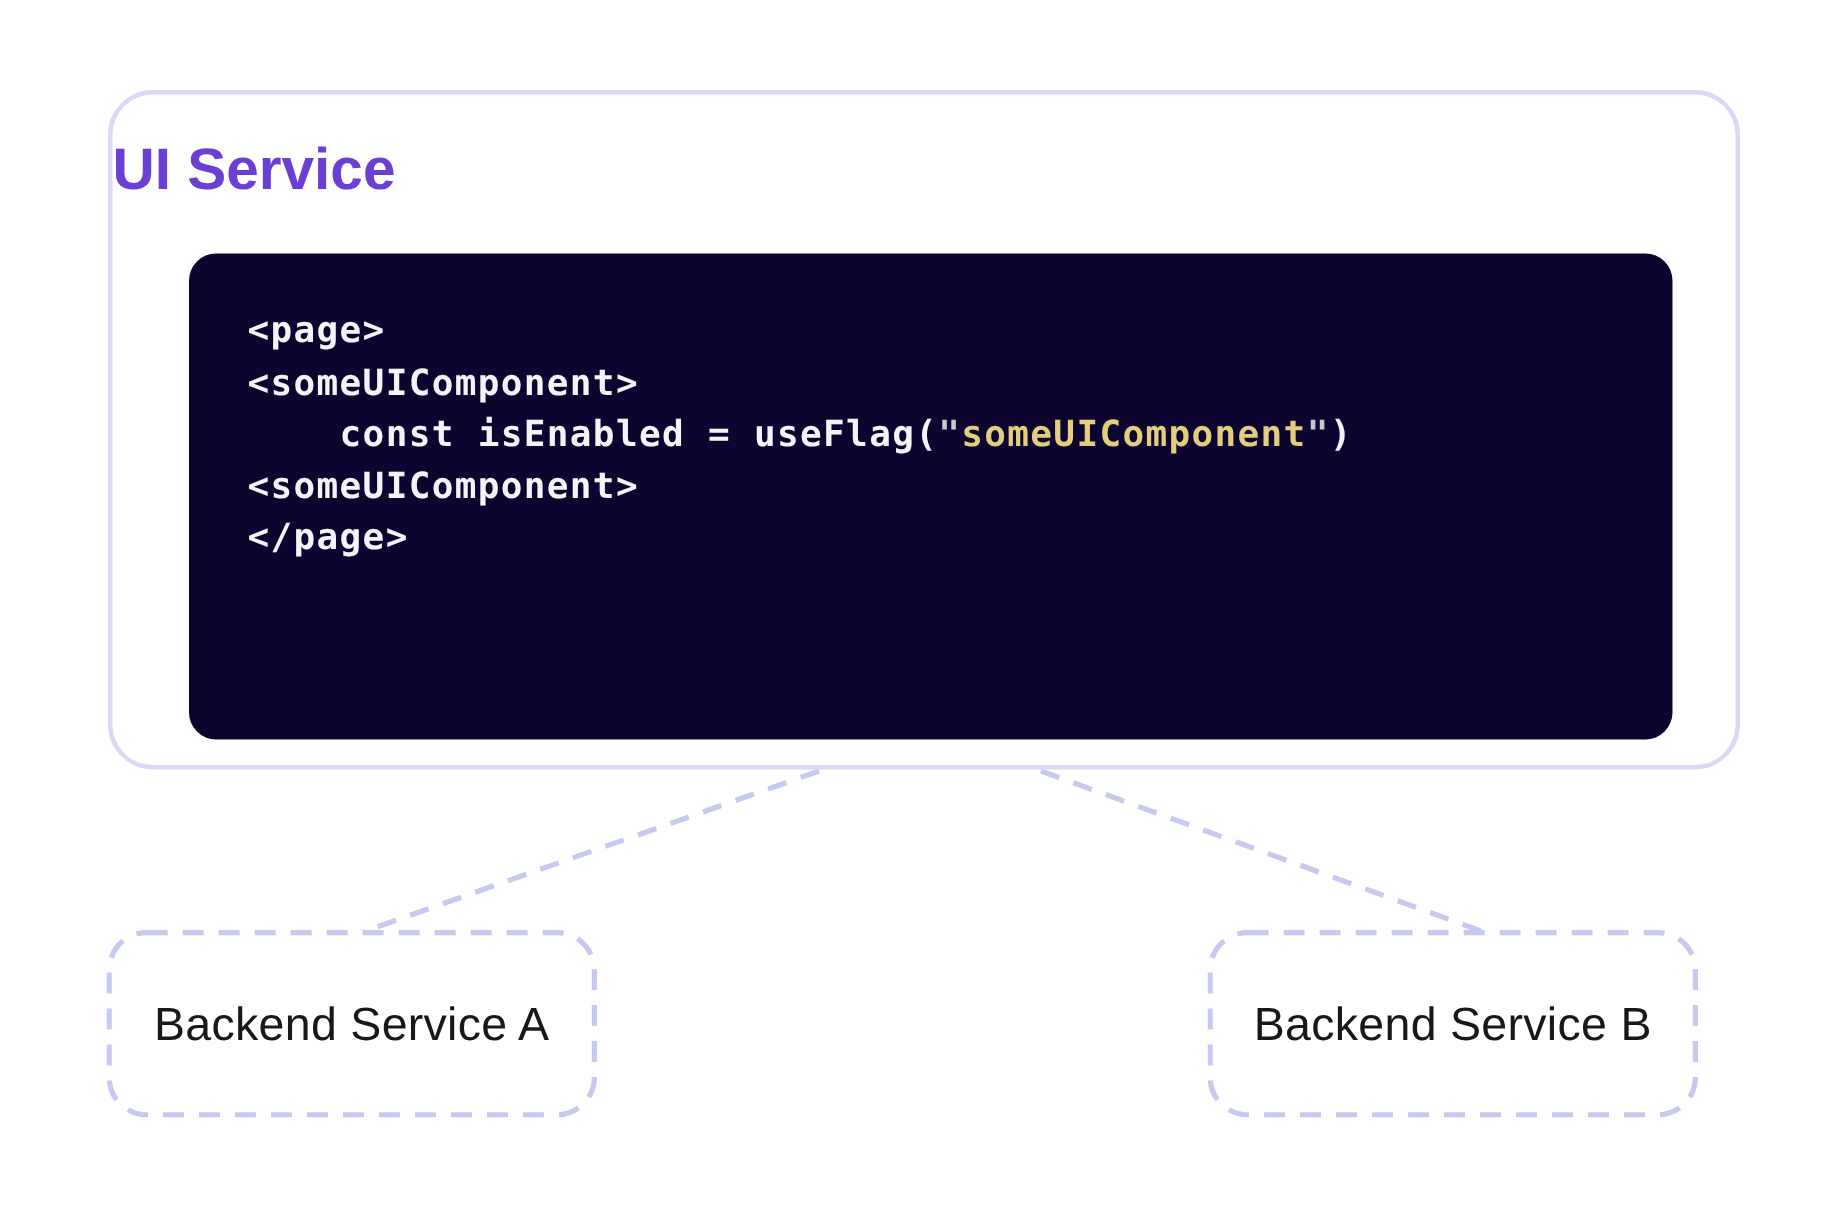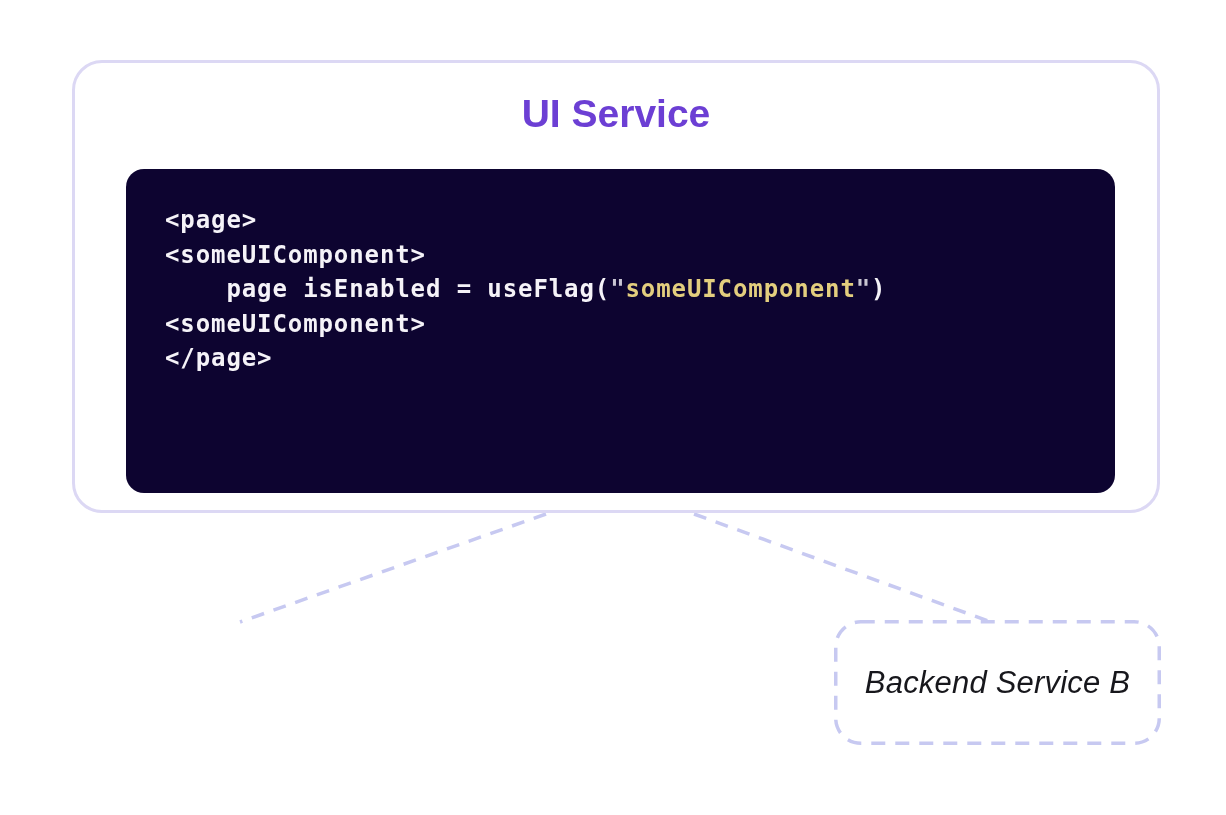--- a/index.html
+++ b/index.html
@@ -38,21 +38,21 @@
     height: 453px;
     background: #ffffff;
     border: 3px solid var(--outer_border);
     border-radius: 30px;
   }
   .ui-service-title {
     position: absolute;
     left: 0;
     right: 0;
     top: 29px;
-    text-align: center;
+    text-align: left;
     font-size: 39px;
     font-weight: 700;
     letter-spacing: 0px;
     color: var(--title);
   }
 
   
   .code-block {
     position: absolute;
     left: 51px;      
@@ -87,21 +87,21 @@
   }
 
   
   .backend-box {
     position: absolute;
     width: 327px;
     height: 125px;
     background: #ffffff;
   }
   .backend-box.a { left: 71px;  top: 620px; }
-  .backend-box.b { left: 834px; top: 620px; font-style: italic; }
+  .backend-box.b { left: 805px; top: 620px; }
   .backend-box svg.dash-frame {
     position: absolute;
     inset: 0;
     width: 100%;
     height: 100%;
   }
   .backend-label {
     position: absolute;
     inset: 0;
     display: flex;
@@ -123,27 +123,33 @@
     <line x1="694" y1="514" x2="991" y2="622" stroke="var(--dash)" stroke-width="3.5" stroke-dasharray="13 10"></line>
   </svg>
 
   <div class="ui-service-box">
     <div class="ui-service-title">UI Service</div>
 
     <div class="code-block">
       <div>
           <div class="code-line"><span class="tok-plain">&lt;page&gt;</span></div>
           <div class="code-line"><span class="tok-plain">&lt;someUIComponent&gt;</span></div>
-          <div class="code-line"><span class="tok-plain">    page isEnabled = useFlag(</span><span class="tok-quote">"</span><span class="tok-string">someUIComponent</span><span class="tok-quote">"</span><span class="tok-plain">)</span></div>
+          <div class="code-line"><span class="tok-plain">    const isEnabled = useFlag(</span><span class="tok-quote">"</span><span class="tok-string">someUIComponent</span><span class="tok-quote">"</span><span class="tok-plain">)</span></div>
           <div class="code-line"><span class="tok-plain">&lt;someUIComponent&gt;</span></div>
           <div class="code-line"><span class="tok-plain">&lt;/page&gt;</span></div>
         </div>
     </div>
   </div>
 
+  <div class="backend-box a">
+    <svg class="dash-frame" viewBox="0 0 327 125" xmlns="http://www.w3.org/2000/svg" aria-hidden="true">
+      <rect x="1.75" y="1.75" width="323.5" height="121.5" rx="25" ry="25" fill="none" stroke="var(--dash)" stroke-width="3.5" stroke-dasharray="14 10"></rect>
+    </svg>
+    <span class="backend-label">Backend Service A</span>
+  </div>
 
   <div class="backend-box b">
     <svg class="dash-frame" viewBox="0 0 327 125" xmlns="http://www.w3.org/2000/svg" aria-hidden="true">
       <rect x="1.75" y="1.75" width="323.5" height="121.5" rx="25" ry="25" fill="none" stroke="var(--dash)" stroke-width="3.5" stroke-dasharray="14 10"></rect>
     </svg>
     <span class="backend-label">Backend Service B</span>
   </div>
 
 </div>
 

